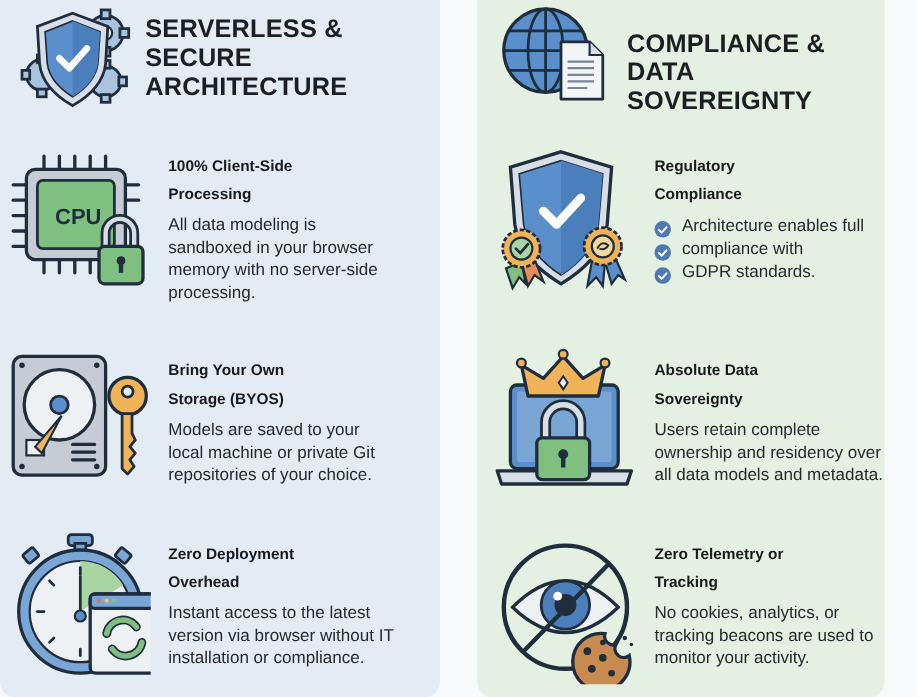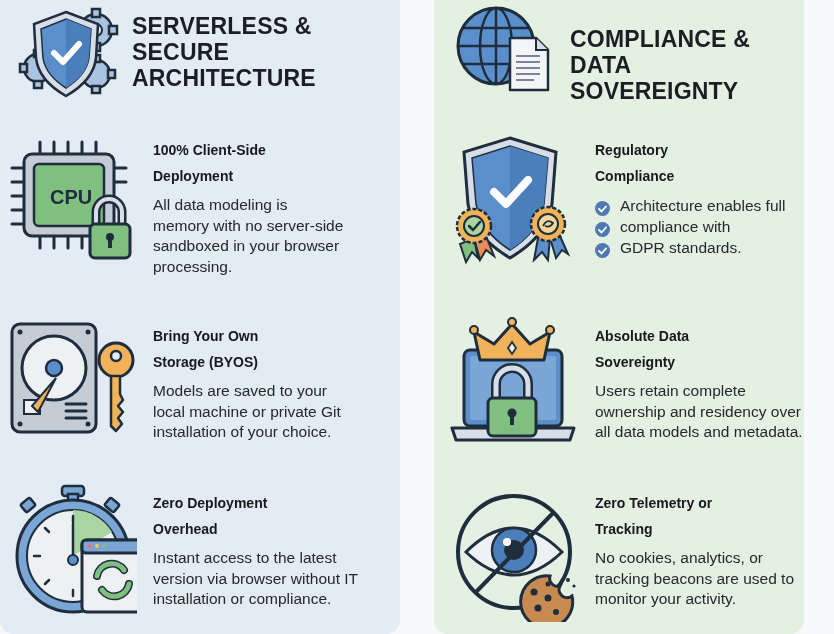--- a/index.html
+++ b/index.html
@@ -77,25 +77,25 @@
     <rect x="24" y="24" width="70" height="62" rx="5" fill="#7fbf7f" stroke="#1f2d3d" stroke-width="2.5"></rect>
     <text x="40" y="64" font-family="Liberation Sans, sans-serif" font-weight="700" font-size="20" fill="#1f2d3d">CPU</text>
     <path d="M86 85 V72 a13 13 0 0 1 26 0 V85" fill="none" stroke="#1f2d3d" stroke-width="9"></path>
     <path d="M86 85 V72 a13 13 0 0 1 26 0 V85" fill="none" stroke="#d7dee7" stroke-width="4"></path>
     <rect x="80" y="84" width="40" height="34" rx="5" fill="#7fbf7f" stroke="#1f2d3d" stroke-width="3"></rect>
     <circle cx="100" cy="97" r="4" fill="#1f2d3d"></circle>
       <rect x="98" y="98" width="4" height="10" fill="#1f2d3d"></rect>
   </svg>
   <div class="txt" style="left:153px;top:137px;">
     <div class="item-title">100% Client-Side</div>
-    <div class="item-title">Deployment</div>
+    <div class="item-title">Processing</div>
     <div class="item-desc">
       <div>All data modeling is</div>
+      <div>sandboxed in your browser</div>
       <div>memory with no server-side</div>
-      <div>sandboxed in your browser</div>
       <div>processing.</div>
     </div>
   </div>
 
   <svg class="icon" style="left:10px;top:320px;" width="125" height="115" viewBox="0 0 125 115">
     <rect x="2" y="4" width="84" height="108" rx="8" fill="#c5ccd5" stroke="#1f2d3d" stroke-width="3"></rect>
     <circle cx="10" cy="12" r="2.5" fill="#1f2d3d"></circle>
       <circle cx="78" cy="12" r="2.5" fill="#1f2d3d"></circle>
       <circle cx="10" cy="104" r="2.5" fill="#1f2d3d"></circle>
       <circle cx="78" cy="104" r="2.5" fill="#1f2d3d"></circle>
@@ -111,21 +111,21 @@
     <circle cx="106" cy="40" r="17" fill="#f0b35a" stroke="#1f2d3d" stroke-width="3"></circle>
     <circle cx="106" cy="36" r="5" fill="#e3ebf4" stroke="#1f2d3d" stroke-width="2.5"></circle>
     <path d="M101 56 V106 L106 111 L112 104 L108 98 L113 92 L108 86 L113 80 L110 74 V56 Z" fill="#f0b35a" stroke="#1f2d3d" stroke-width="2.5" stroke-linejoin="round"></path>
   </svg>
   <div class="txt" style="left:153px;top:323px;">
     <div class="item-title">Bring Your Own</div>
     <div class="item-title">Storage (BYOS)</div>
     <div class="item-desc">
       <div>Models are saved to your</div>
       <div>local machine or private Git</div>
-      <div>installation of your choice.</div>
+      <div>repositories of your choice.</div>
     </div>
   </div>
 
   <svg class="icon" style="left:12px;top:484px;" width="125" height="130" viewBox="0 0 125 130">
     <rect x="50" y="2" width="22" height="10" rx="3" fill="#7aa6d6" stroke="#1f2d3d" stroke-width="2.5"></rect>
     <rect x="56" y="10" width="10" height="8" fill="#7aa6d6" stroke="#1f2d3d" stroke-width="2.5"></rect>
     <rect x="10" y="16" width="12" height="10" rx="2" transform="rotate(-40 16 21)" fill="#7aa6d6" stroke="#1f2d3d" stroke-width="2.5"></rect>
     <rect x="94" y="16" width="12" height="10" rx="2" transform="rotate(40 100 21)" fill="#7aa6d6" stroke="#1f2d3d" stroke-width="2.5"></rect>
     <circle cx="61" cy="72" r="56" fill="#7aa6d6" stroke="#1f2d3d" stroke-width="3"></circle>
     <circle cx="61" cy="72" r="46" fill="#eef1f4" stroke="#1f2d3d" stroke-width="2"></circle>

